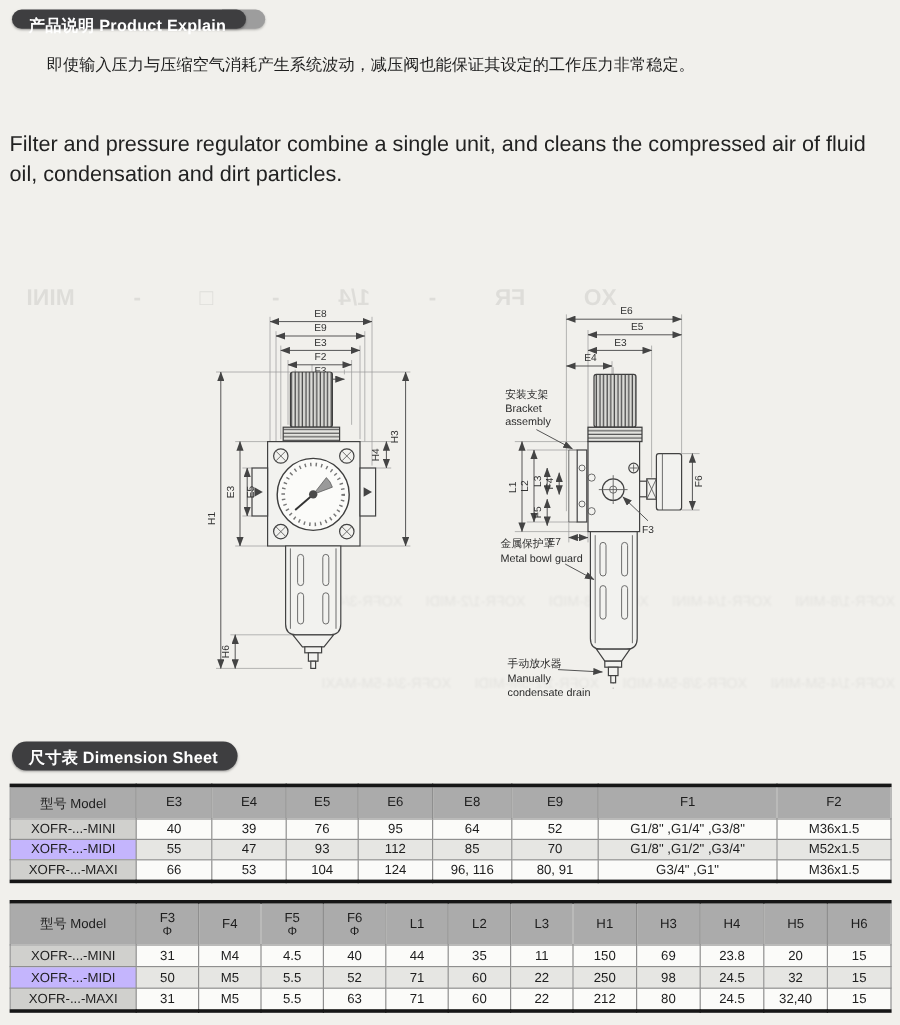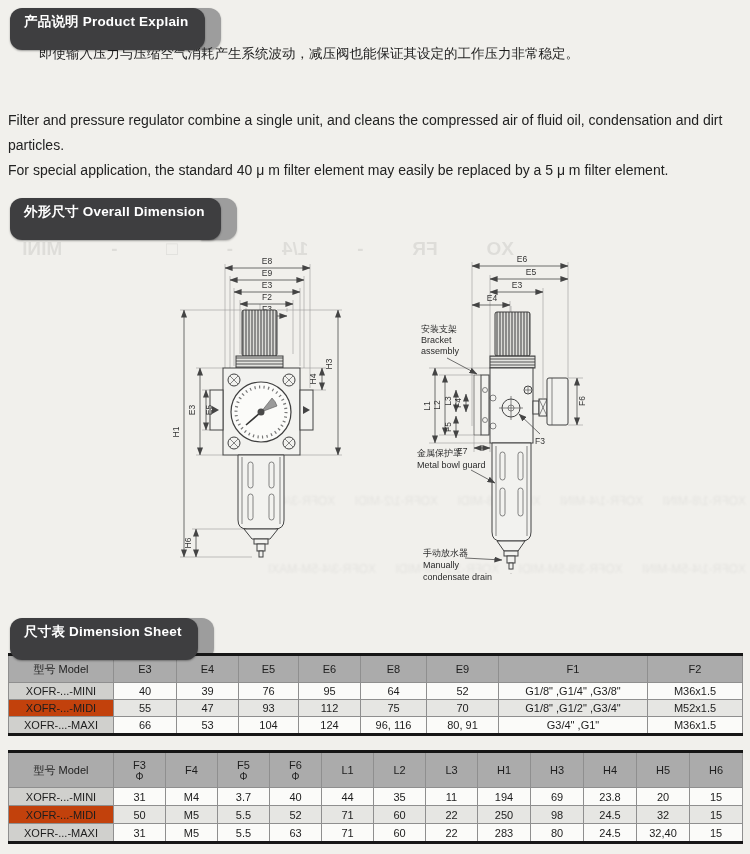--- a/index.html
+++ b/index.html
@@ -1,30 +1,30 @@
 <!DOCTYPE html>
 <html><head>
 <meta charset="utf-8">
 <style>
   html,body{margin:0;padding:0;}
   body{font-family:"Liberation Sans","DejaVu Sans",sans-serif;background:#e9e8e4;}
   .page{position:relative;width:750px;height:854px;background:#f1f0ec;overflow:hidden;color:#262626;}
 
   
-  .badge{position:absolute;display:flex;align-items:stretch;height:42px;text-align:right;}
+  .badge{position:absolute;display:flex;align-items:stretch;height:16px;text-align:right;}
   .badge-dark{background:#3e3e40;color:#fff;font-size:13.5px;font-weight:bold;letter-spacing:.2px;
     padding:4px 16px 0 14px;border-radius:12px;position:relative;z-index:1;line-height:20px;
     box-shadow:0 1px 2px rgba(0,0,0,.35);}
   .badge-tail{width:36px;background:#9d9d9d;border-radius:0 12px 12px 0;margin-left:-20px;box-shadow:0 1px 2px rgba(0,0,0,.25);}
 
   
   .zh{position:absolute;top:42px;left:12px;width:728px;font-size:13.5px;line-height:23px;color:#1f1f1f;}
   .zh p{margin:0;text-indent:2em;}
   .zh p + p{margin-top:12px;}
-  .en{position:absolute;top:108px;left:8px;width:740px;font-size:14px;line-height:25px;color:#222;}
+  .en{position:absolute;top:108px;left:8px;width:740px;font-size:18px;line-height:25px;color:#222;}
   .en p{margin:0;}
 
   
   .drawing-area{position:absolute;top:232px;left:0;width:750px;height:388px;}
   .ghost{position:absolute;transform:scaleX(-1);color:#6f6f6f;pointer-events:none;}
   .ghost-code{top:6px;left:22px;width:492px;display:flex;justify-content:space-between;
     font-size:19px;font-weight:bold;opacity:.14;filter:blur(.6px);}
   .ghost-band{font-size:12px;opacity:.10;filter:blur(1px);white-space:nowrap;overflow:hidden;
     left:168px;width:578px;word-spacing:16px;}
   .gb1{top:262px;} .gb2{top:330px;}
@@ -44,48 +44,43 @@
     border-top:3px solid #161616;border-bottom:3px solid #161616;border-left:1px solid #555;border-right:1px solid #555;}
   table.dim th,table.dim td{border:1px solid #8f8f8f;font-size:11px;text-align:center;padding:0;overflow:hidden;white-space:nowrap;}
   table.dim thead th{background:#ababab;font-weight:normal;color:#1d1d1d;}
   table.t1h thead th{height:26px;}
   table.t2h thead th{height:34px;}
   table.dim td{height:16px;color:#1d1d1d;}
   table.t2h td{height:17px;}
   th.mh{text-align:left;padding-left:7px;}
   td.model{background:#d0d0cd;text-align:left;padding-left:7px;}
   tr.alt td{background:#e6e6e3;}
-  tr.alt td.model{background:#c2410c;}
+  tr.alt td.model{background:#c4b5fd;}
   .h-sub{display:block;font-size:10px;line-height:9px;}
   .h-sub:empty{display:none;}
   .h-label{display:block;line-height:13px;}
 </style>
 </head>
 <body>
 
 <div class="page">
 
   <div class="badge" style="top:8px;left:10px;">
     <span class="badge-dark">产品说明 Product Explain</span>
     <span class="badge-tail"></span>
   </div>
 
   <div class="zh">
     <p>即使输入压力与压缩空气消耗产生系统波动，减压阀也能保证其设定的工作压力非常稳定。</p>
   </div>
 
   <div class="en">
     <p>Filter and pressure regulator combine a single unit, and cleans the compressed air of fluid oil, condensation and dirt particles.</p>
-    <p>For special application, the standard 40 μ m filter element may easily be replaced by a 5 μ m filter element.</p>
-  </div>
-
-  <div class="badge" style="top:198px;left:10px;">
-    <span class="badge-dark">外形尺寸 Overall Dimension</span>
-    <span class="badge-tail"></span>
-  </div>
+  </div>
+
 
   <div class="drawing-area">
 
     <div class="ghost ghost-code">
       <span>XO</span>
         <span>FR</span>
         <span>-</span>
         <span>1/4</span>
         <span>-</span>
         <span>□</span>
@@ -351,21 +346,21 @@
       </g>
       <g>
         <text class="lbltxt" x="38" y="306">手动放水器</text>
         <text class="lbltxt" x="38" y="318">Manually</text>
         <text class="lbltxt" x="38" y="330">condensate drain</text>
         <line class="dl" x1="80" y1="308" x2="117" y2="310" marker-end="url(#ar2)"></line>
       </g>
     </svg>
   </div>
 
-  <div class="badge" style="top:618px;left:10px;">
+  <div class="badge" style="top:618px;left:10px;flex-direction:column;">
     <span class="badge-dark">尺寸表 Dimension Sheet</span>
     <span class="badge-tail"></span>
   </div>
 
   <div class="tbl-wrap t1">
     <table class="dim t1h">
       <colgroup>
         <col style="width:105px">
           <col style="width:63px">
           <col style="width:62px">
@@ -400,21 +395,21 @@
           <td>52</td>
           <td>G1/8" ,G1/4" ,G3/8"</td>
           <td>M36x1.5</td>
         </tr>
         <tr class="alt">
           <td class="model">XOFR-...-MIDI</td>
           <td>55</td>
           <td>47</td>
           <td>93</td>
           <td>112</td>
-          <td>75</td>
+          <td>85</td>
           <td>70</td>
           <td>G1/8" ,G1/2" ,G3/4"</td>
           <td>M52x1.5</td>
         </tr>
         <tr>
           <td class="model">XOFR-...-MAXI</td>
           <td>66</td>
           <td>53</td>
           <td>104</td>
           <td>124</td>
@@ -488,26 +483,26 @@
           <th>
               <span class="h-label">H6</span>
             </th>
         </tr>
       </thead>
       <tbody>
         <tr>
           <td class="model">XOFR-...-MINI</td>
           <td>31</td>
           <td>M4</td>
-          <td>3.7</td>
+          <td>4.5</td>
           <td>40</td>
           <td>44</td>
           <td>35</td>
           <td>11</td>
-          <td>194</td>
+          <td>150</td>
           <td>69</td>
           <td>23.8</td>
           <td>20</td>
           <td>15</td>
         </tr>
         <tr class="alt">
           <td class="model">XOFR-...-MIDI</td>
           <td>50</td>
           <td>M5</td>
           <td>5.5</td>
@@ -523,21 +518,21 @@
         </tr>
         <tr>
           <td class="model">XOFR-...-MAXI</td>
           <td>31</td>
           <td>M5</td>
           <td>5.5</td>
           <td>63</td>
           <td>71</td>
           <td>60</td>
           <td>22</td>
-          <td>283</td>
+          <td>212</td>
           <td>80</td>
           <td>24.5</td>
           <td>32,40</td>
           <td>15</td>
         </tr>
       </tbody>
     </table>
   </div>
 
 </div>

